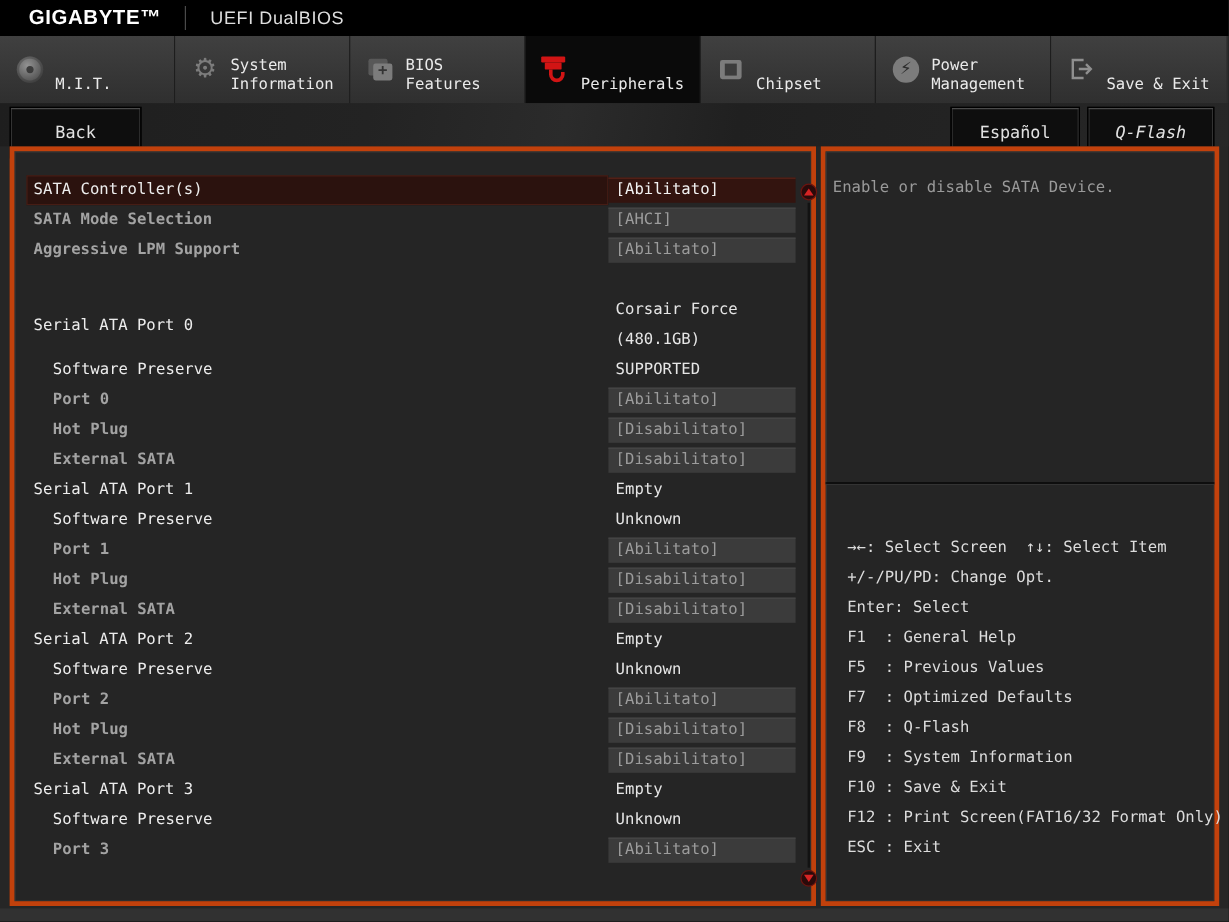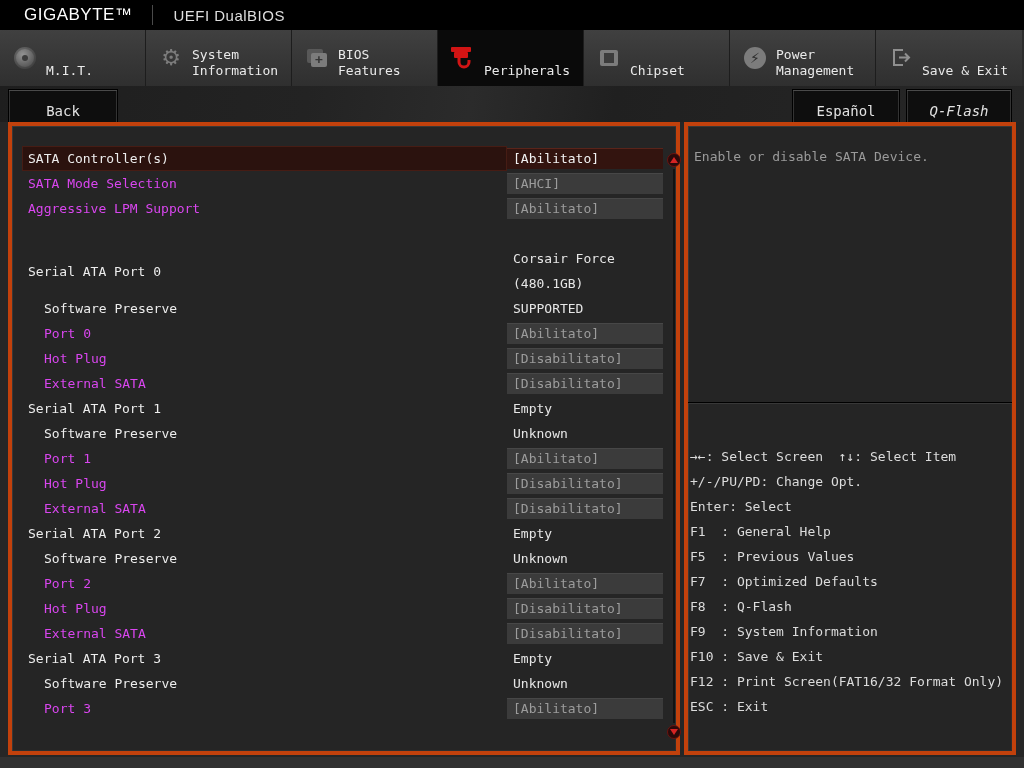--- a/index.html
+++ b/index.html
@@ -2,21 +2,21 @@
 <html><head>
 <meta charset="utf-8">
 <style>
   html,body{margin:0;padding:0;background:#1b1b1b;}
   #screen{position:relative;width:1024px;height:768px;background:#262626;overflow:hidden;
           font-family:"DejaVu Sans Mono",monospace;}
 
   
   .top-bar{position:absolute;left:0;top:0;width:1024px;height:30px;background:#000;
            display:flex;align-items:center;}
-  .brand{font-family:"Liberation Sans",sans-serif;font-weight:normal;font-size:17px;
+  .brand{font-family:"Liberation Sans",sans-serif;font-weight:bold;font-size:17px;
          color:#fff;letter-spacing:.5px;margin-left:24px;}
   .brand-divider{width:1px;height:20px;background:#4a4a4a;margin:0 20px;}
   .bios-title{font-family:"Liberation Sans",sans-serif;font-size:15px;color:#dedede;letter-spacing:.5px;}
 
   
   .tab-bar{position:absolute;left:0;top:30px;width:1024px;height:56px;background:#2c2c2c;display:flex;}
   .tab{width:146px;height:56px;box-sizing:border-box;border-right:1px solid #1d1d1d;
        background:linear-gradient(#404040,#2f2f2f);display:flex;align-items:center;
        padding-left:11px;cursor:pointer;}
   .tab.active{background:#0a0a0a;}
@@ -57,21 +57,21 @@
   .panel-right{left:684px;width:332px;}
   .bottom-strip{position:absolute;left:0;top:757px;width:1024px;height:11px;background:#313131;}
 
   
   .rows{position:absolute;left:0;top:20px;right:0;}
   .row{display:flex;height:25px;margin:0 13px 0 10px;cursor:pointer;}
   .row.gap{margin-top:25px;}
   .row.tall{height:50px;align-items:center;}
   .lbl{flex:1;font-size:13px;line-height:25px;padding-left:6px;white-space:pre;overflow:hidden;}
   .row.ind .lbl{padding-left:22px;}
-  .row.opt .lbl{color:#d946ef;}
+  .row.opt .lbl{color:#a3a3a3;font-weight:bold;}
   .row.info .lbl,.row.sel .lbl{color:#ededed;}
   .row.sel .lbl{background:#2b120e;box-shadow:inset 0 0 0 1px rgba(150,60,40,.25);}
   .val{width:156px;flex:0 0 156px;font-size:13px;box-sizing:border-box;padding-left:6px;}
   .val.box{height:21px;margin-top:2px;line-height:20px;background:#3b3b3b;color:#9c9c9c;
            border-top:1px solid #474747;}
   .val.selbox{background:#33140f;color:#f2f2f2;border-top:1px solid #5a241a;}
   .val.plain{line-height:25px;color:#e6e6e6;}
   .val.plain span{display:block;line-height:25px;}
 
   
@@ -84,21 +84,21 @@
   .scroll-btn.up::before{content:"";border-left:4px solid transparent;border-right:4px solid transparent;
               border-bottom:6px solid #d62424;}
   .scroll-btn.down::before{content:"";border-left:4px solid transparent;border-right:4px solid transparent;
               border-top:6px solid #d62424;}
 
   
   .help-box{position:absolute;left:0;top:0;right:0;height:277px;box-sizing:border-box;
             border-bottom:1px solid #000;box-shadow:0 1px 0 #383838;}
   .help-text{padding:18px 8px 0 6px;font-size:13px;line-height:25px;color:#9a9a9a;}
   .keys-box{position:absolute;left:0;top:278px;right:0;bottom:0;padding-top:40px;}
-  .key-line{height:25px;line-height:25px;font-size:13px;color:#dcdcdc;padding-left:2px;white-space:pre;}
+  .key-line{height:25px;line-height:25px;font-size:13px;color:#dcdcdc;padding-left:18px;white-space:pre;}
 </style>
 </head>
 <body>
 
 <div id="screen">
 
   <div class="top-bar">
     <span class="brand">GIGABYTE™</span>
     <span class="brand-divider"></span>
     <span class="bios-title">UEFI DualBIOS</span>

